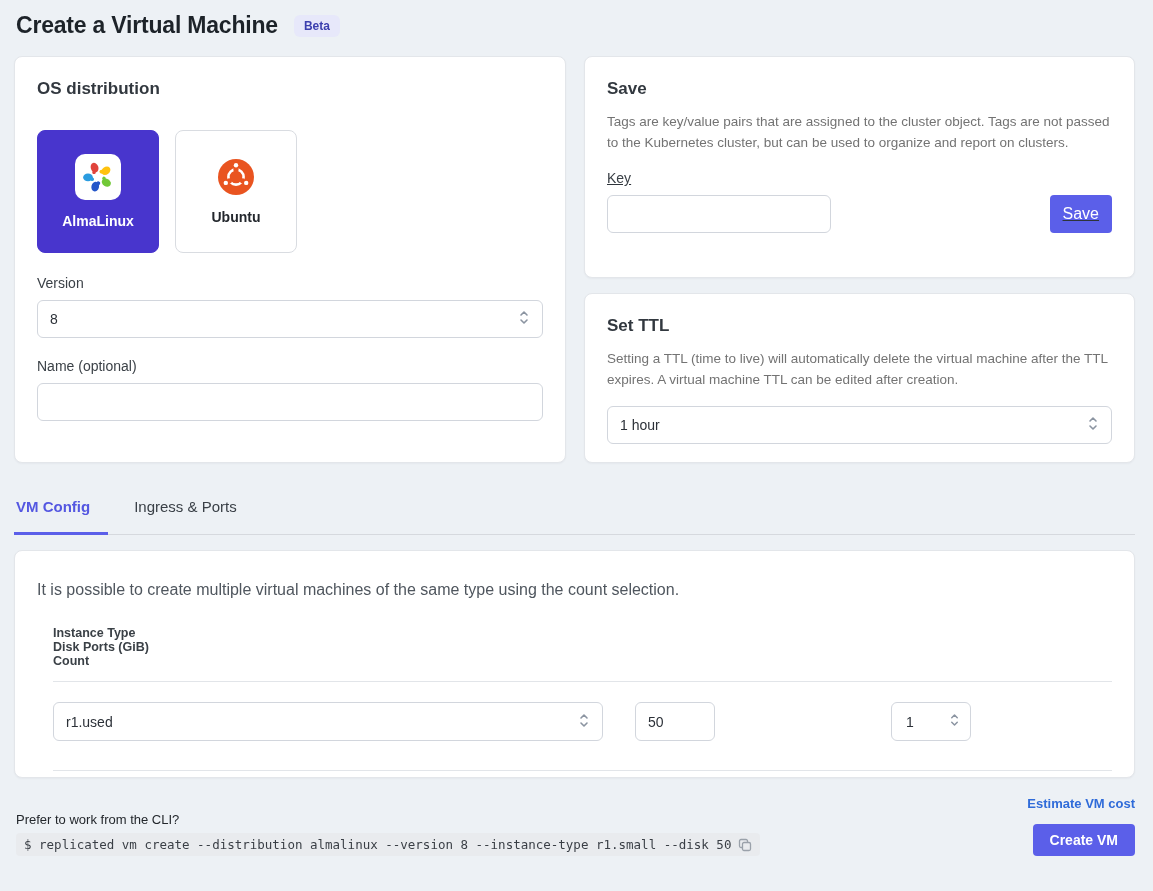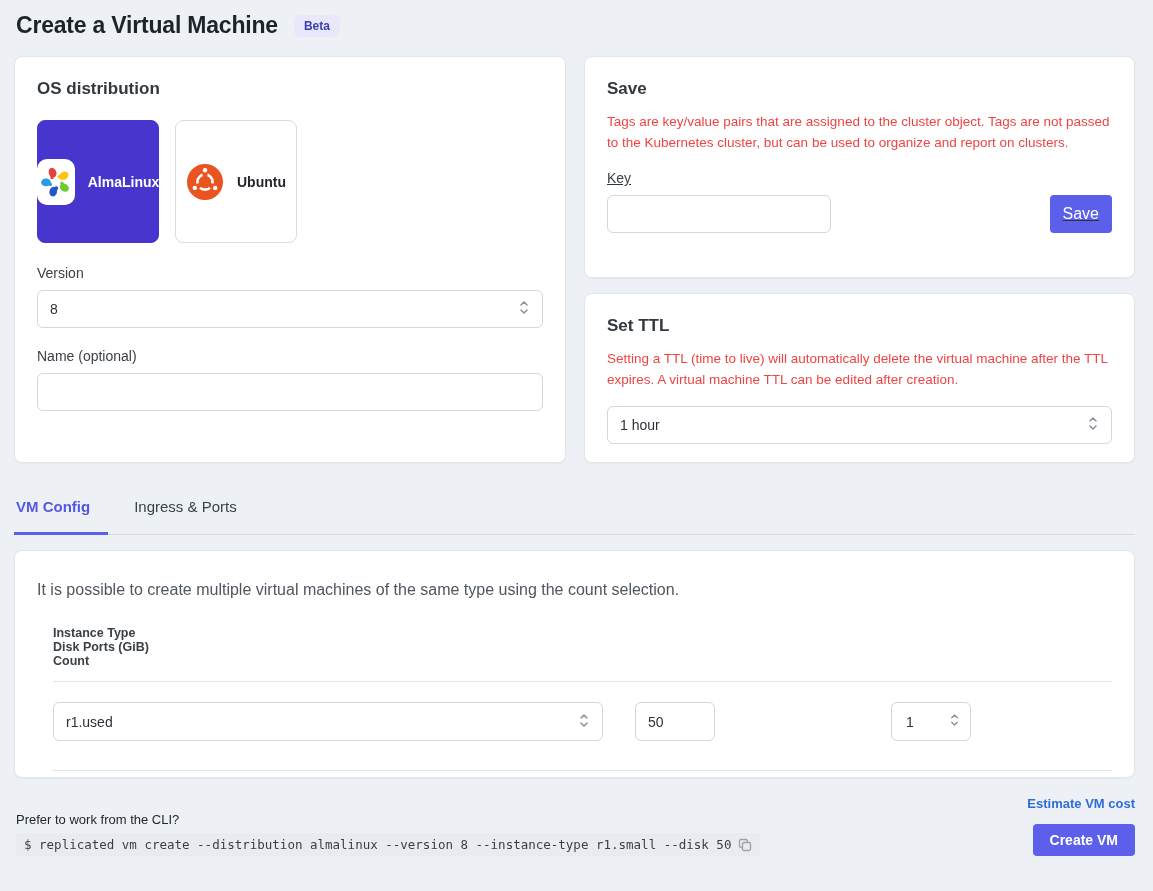--- a/index.html
+++ b/index.html
@@ -31,22 +31,22 @@
 
   .os-card { flex:0 0 552px; padding:22px; height:407px; }
   .right-col { flex:1; display:flex; flex-direction:column; gap:15px; }
   .tags-card { padding:22px; height:222px; }
   .ttl-card  { padding:22px; height:170px; }
 
   
   .tiles { display:flex; gap:16px; margin-top:21px; }
   .os-tile {
     width:122px; height:123px; border-radius:8px; cursor:pointer;
-    display:flex; flex-direction:row; align-items:center; justify-content:center; gap:13px;
-    border:1px solid #d9dce1; background:#fff;
+    display:flex; flex-direction:column; align-items:center; justify-content:center; gap:13px;
+    border:1px solid #d9dce1; background:#fff;margin-top:10px;
   }
   .os-tile.selected { background:#4835cd; border-color:#4835cd; }
   .logo-box {
     width:46px; height:46px; background:#fff; border-radius:10px;
     display:flex; align-items:center; justify-content:center;
   }
   .logo-plain { width:38px; height:38px; display:flex; align-items:center; justify-content:center; }
   .tile-label { font-size:14px; font-weight:700; color:#23272d; }
   .os-tile.selected .tile-label { color:#ffffff; }
 
@@ -55,21 +55,21 @@
   .field-label.first { margin-top:22px; }
   .select, .text-input {
     width:100%; height:38px; border:1px solid #d2d6dd; border-radius:6px;
     background:#fff; font-size:14px; color:#2c3publi138; padding:0 12px;
   }
   .select { display:flex; align-items:center; justify-content:space-between; cursor:pointer; color:#2c3138; }
   .text-input { font-family:"Liberation Sans", sans-serif; color:#2c3138; }
   .chev { flex:0 0 auto; }
 
   
-  .card-desc { font-size:13.5px; line-height:1.52; color:#ef4444; margin:13px 0 0; }
+  .card-desc { font-size:13.5px; line-height:1.52; color:#737373; margin:13px 0 0; }
   .kv-row { display:flex; align-items:flex-end; gap:8px; margin-top:17px;text-decoration:underline; }
   .kv-col { display:flex; flex-direction:column; }
   .kv-col .field-label { margin:0 0 9px; }
   .kv-col .text-input { width:224px; }
   .save-btn {
     margin-left:auto; height:38px; padding:0 13px; border:none; border-radius:4px;
     background:#5b5fe9; color:#fff; font-size:16px; font-weight:400; cursor:pointer;
     font-family:"Liberation Sans", sans-serif;
   }
   .ttl-card .select { margin-top:16px; }

